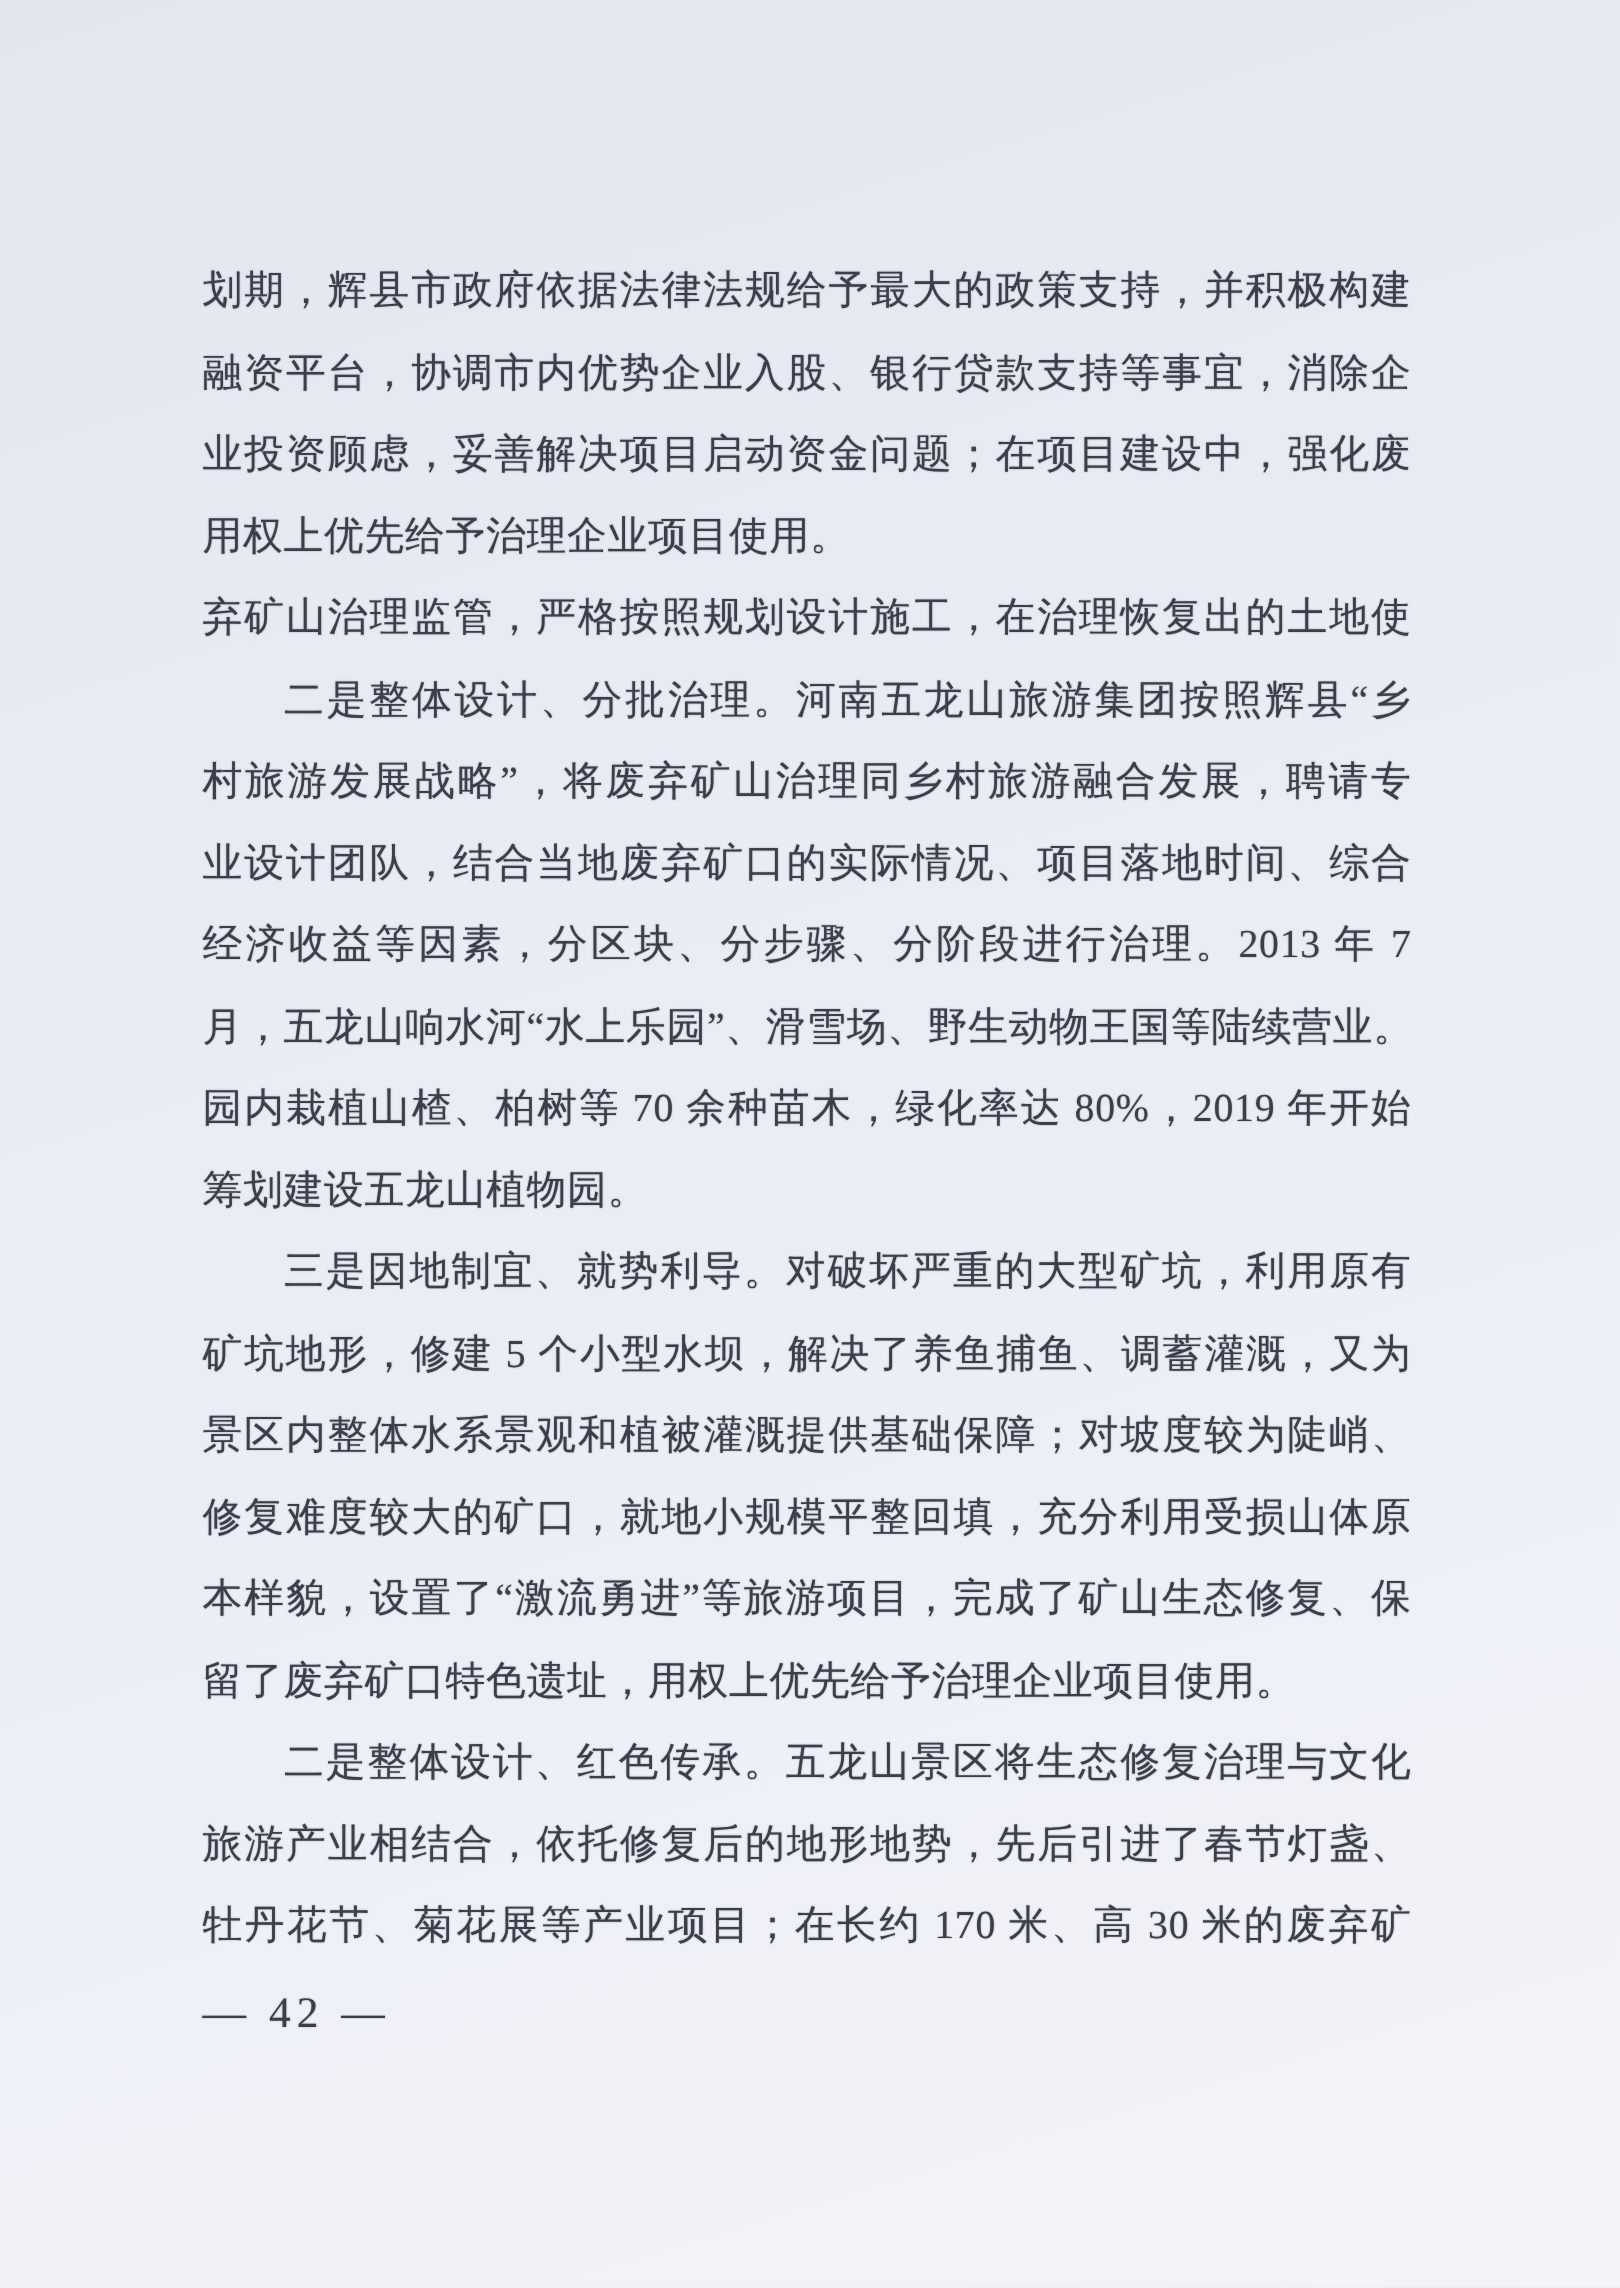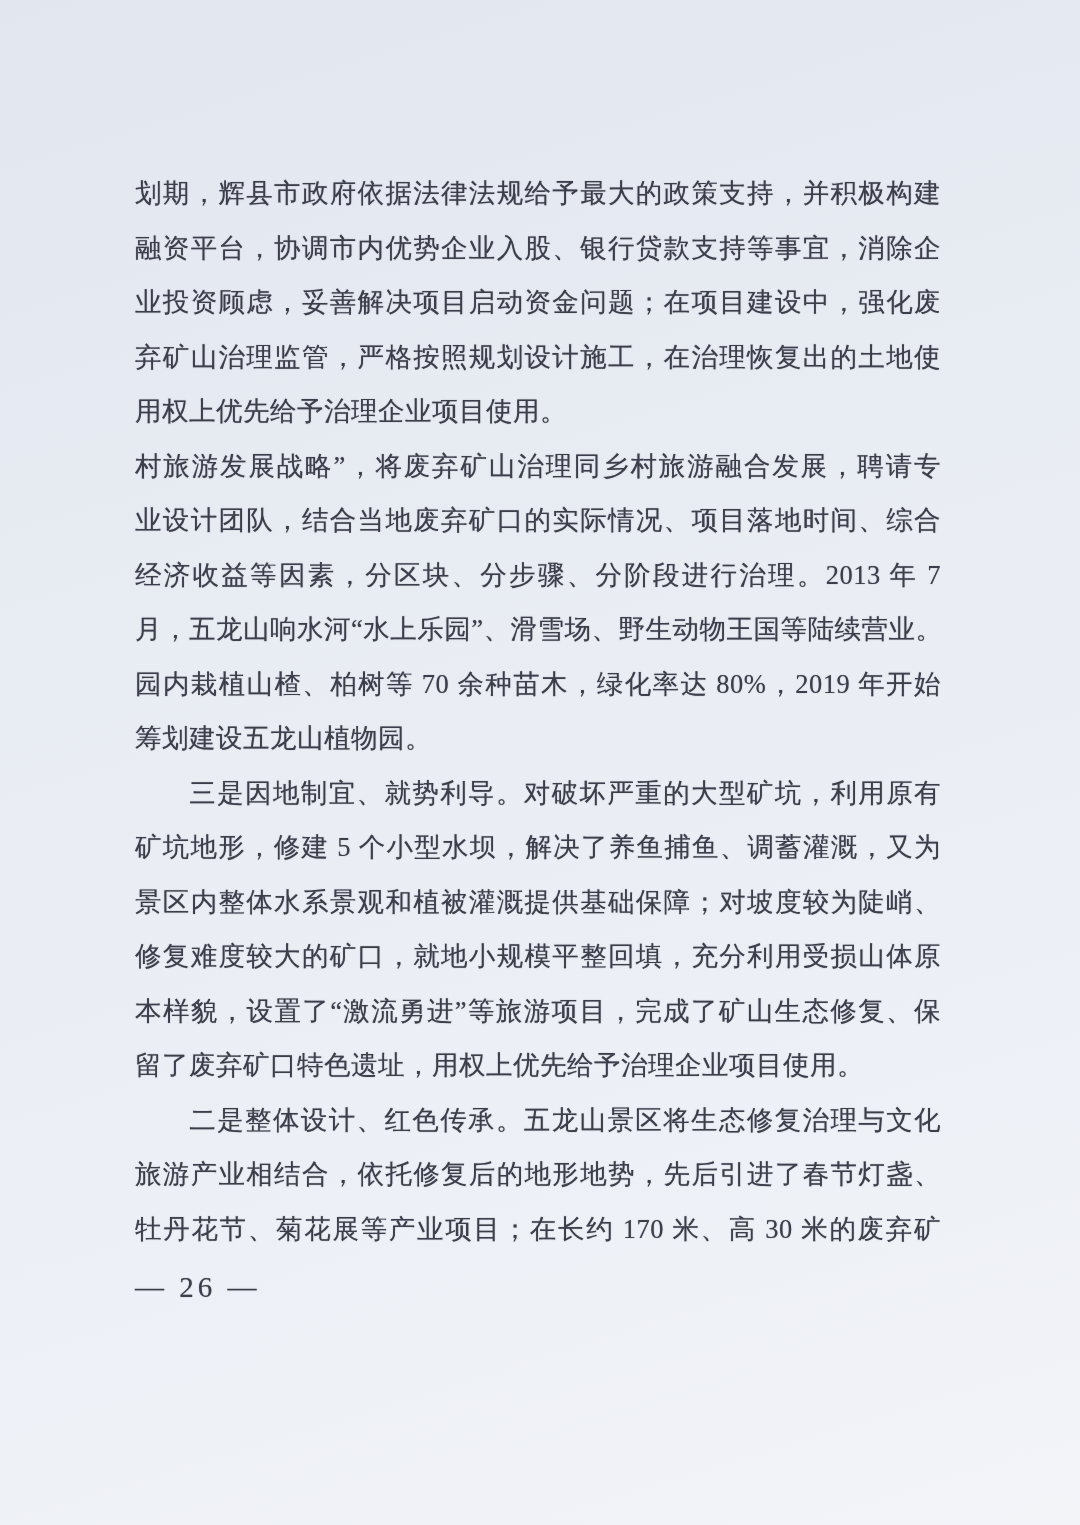--- a/index.html
+++ b/index.html
@@ -53,33 +53,34 @@
 </style>
 </head>
 <body>
 
 <div class="page">
   <div class="doc">
     <div>
         <div class="line">划期，辉县市政府依据法律法规给予最大的政策支持，并积极构建</div>
         <div class="line">融资平台，协调市内优势企业入股、银行贷款支持等事宜，消除企</div>
         <div class="line">业投资顾虑，妥善解决项目启动资金问题；在项目建设中，强化废</div>
+        <div class="line nofill">用权上优先给予治理企业项目使用。</div>
         <div class="line">弃矿山治理监管，严格按照规划设计施工，在治理恢复出的土地使</div>
-        <div class="line nofill">用权上优先给予治理企业项目使用。</div>
+        <div class="line indent">二是整体设计、分批治理。河南五龙山旅游集团按照辉县“乡</div>
         <div class="line">村旅游发展战略”，将废弃矿山治理同乡村旅游融合发展，聘请专</div>
         <div class="line">业设计团队，结合当地废弃矿口的实际情况、项目落地时间、综合</div>
         <div class="line">经济收益等因素，分区块、分步骤、分阶段进行治理。2013 年 7</div>
         <div class="line">月，五龙山响水河“水上乐园”、滑雪场、野生动物王国等陆续营业。</div>
         <div class="line">园内栽植山楂、柏树等 70 余种苗木，绿化率达 80%，2019 年开始</div>
         <div class="line nofill">筹划建设五龙山植物园。</div>
         <div class="line indent">三是因地制宜、就势利导。对破坏严重的大型矿坑，利用原有</div>
         <div class="line">矿坑地形，修建 5 个小型水坝，解决了养鱼捕鱼、调蓄灌溉，又为</div>
         <div class="line">景区内整体水系景观和植被灌溉提供基础保障；对坡度较为陡峭、</div>
         <div class="line">修复难度较大的矿口，就地小规模平整回填，充分利用受损山体原</div>
         <div class="line">本样貌，设置了“激流勇进”等旅游项目，完成了矿山生态修复、保</div>
         <div class="line nofill">留了废弃矿口特色遗址，用权上优先给予治理企业项目使用。</div>
         <div class="line indent">二是整体设计、红色传承。五龙山景区将生态修复治理与文化</div>
         <div class="line">旅游产业相结合，依托修复后的地形地势，先后引进了春节灯盏、</div>
         <div class="line">牡丹花节、菊花展等产业项目；在长约 170 米、高 30 米的废弃矿</div>
       </div>
-    <div class="footer">— 26 —</div>
+    <div class="footer">— 42 —</div>
   </div>
 </div>
 
 </body></html>

